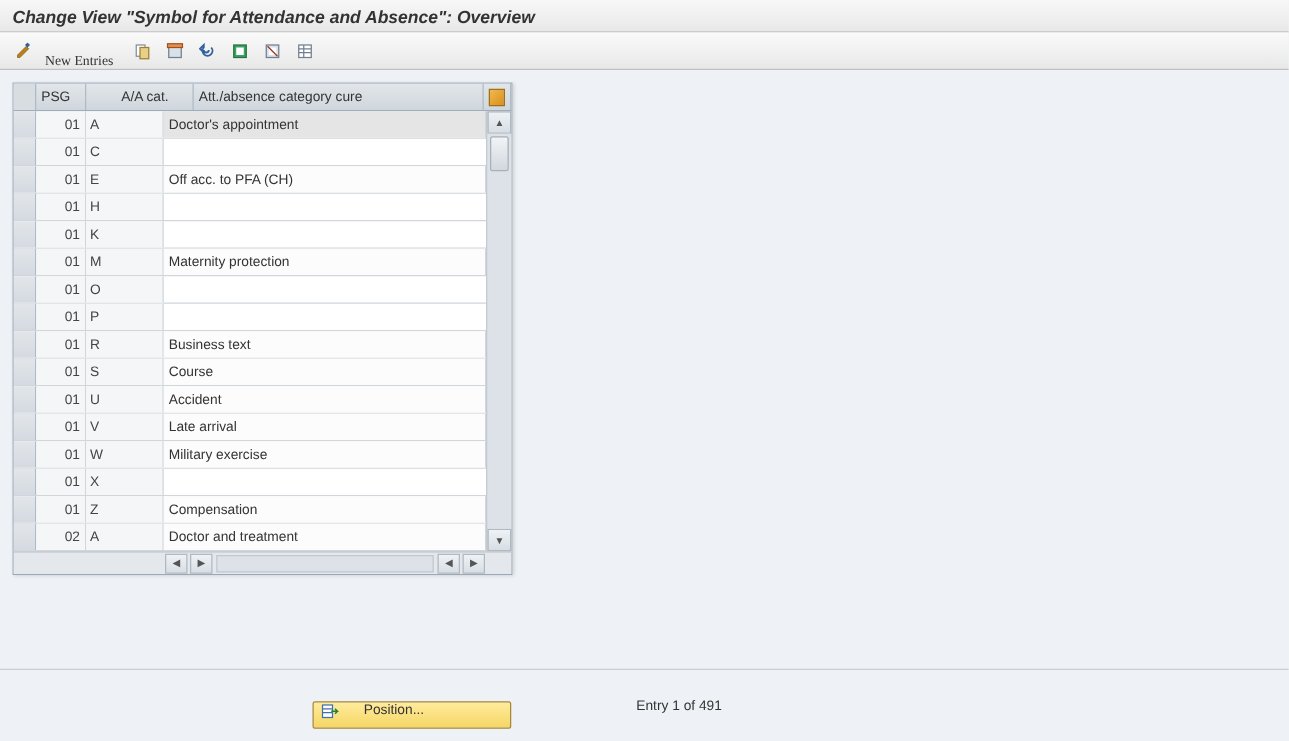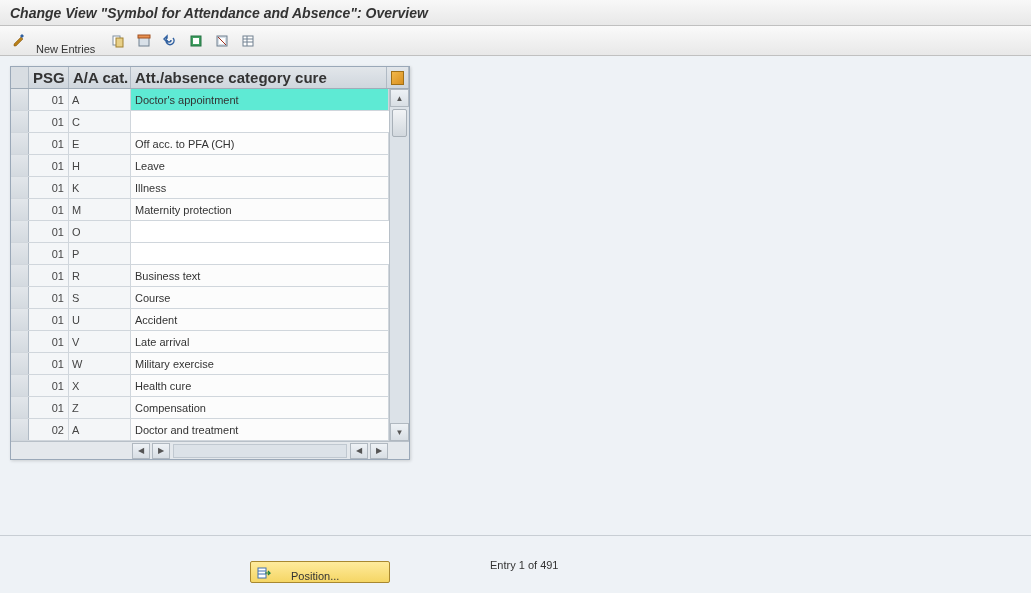--- a/index.html
+++ b/index.html
@@ -41,20 +41,21 @@
       border: 1px solid transparent;
       border-radius: 2px;
       cursor: pointer;
       font-size: 12px;
     }
     .tool-text {
       margin: 16px 8px 0 2px;
       color: #333;
       cursor: pointer;
       font-size: 11px;
+      font-family: Liberation Serif, serif;
     }
     .watermark {
       position: absolute;
       left: 310px;
       top: 5px;
       font-size: 16px;
       color: rgba(190, 160, 130, 0.6);
       font-weight: bold;
       font-style: italic;
       pointer-events: none;
@@ -76,28 +77,27 @@
       background: linear-gradient(to bottom, #e2e6ea, #cfd6dd);
       border-bottom: 1px solid #a0acb8;
       height: 22px;
     }
     .header-cell {
       border-right: 1px solid #b0bac4;
       display: flex;
       align-items: center;
       padding: 0 4px;
       color: #333;
-      font-size: 15px;
+      font-size: 11px;
       overflow: hidden;
       white-space: nowrap;
-      font-weight: bold;
     }
     .col-selector { width: 18px; background: #d8dde2; }
     .col-psg { width: 40px; }
-    .col-cat { width: 62px; }
+    .col-cat { width: 62px; margin-left: 24px; }
     .col-text { flex: 1; }
     .col-config { width: 22px; display: flex; align-items: center; justify-content: center; cursor: pointer; }
     .table-body { position: relative; }
     .table-rows { width: 378px; }
     .table-row {
       display: flex;
       height: 22px;
       border-bottom: 1px solid #d0d6dc;
     }
     .row-selector {
@@ -111,21 +111,21 @@
       align-items: center;
       font-size: 11px;
       background: #fcfcfc;
       overflow: hidden;
       white-space: nowrap;
       padding-left: 11px;
     }
     .cell-psg { width: 40px; justify-content: flex-end; padding-right: 4px; color: #444; background: #f4f6f8;}
     .cell-cat { width: 62px; padding-left: 3px; color: #444; background: #f4f6f8;}
     .cell-text { flex: 1; padding-left: 4px; color: #333; }
-    .cell-text.selected { background: #5eead4; }
+    .cell-text.selected { background: #e5e5e5; }
     .vscroll {
       position: absolute;
       right: 0;
       top: 0;
       width: 20px;
       height: 100%;
       background: #e4e8ec;
       border-left: 1px solid #b8c0c8;
       display: flex;
       flex-direction: column;
@@ -186,27 +186,27 @@
       right: 0;
       height: 58px;
       background: #eef2f6;
       border-top: 1px solid #c8ced4;
       display: flex;
       align-items: center;
       padding-left: 250px;
       gap: 100px;
     }
     .position-btn {
-      width: 140px;
+      width: 159px;
       height: 22px;
       background: linear-gradient(to bottom, #ffeb9c, #f5d665);
       border: 1px solid #a88830;
       border-radius: 2px;
       display: flex;
-      align-items: flex-end;
+      align-items: flex-start;
       padding: 0 6px;
       cursor: pointer;
       color: #333;
       font-size: 11px;
       margin-top: 15px;
     }
     .position-btn .pos-icon { margin-right: 20px; font-size: 11px; }
     .entry-text { color: #333; font-size: 11px; }
     .config-icon {
       width: 14px; height: 14px;
@@ -294,27 +294,25 @@
           <div class="table-row">
             <div class="row-selector"></div>
             <div class="cell cell-psg">01</div>
             <div class="cell cell-cat">E</div>
             <div class="cell cell-text">Off acc. to PFA (CH)</div>
           </div>
           <div class="table-row">
             <div class="row-selector"></div>
             <div class="cell cell-psg">01</div>
             <div class="cell cell-cat">H</div>
-            <div class="cell cell-text">Leave</div>
           </div>
           <div class="table-row">
             <div class="row-selector"></div>
             <div class="cell cell-psg">01</div>
             <div class="cell cell-cat">K</div>
-            <div class="cell cell-text">Illness</div>
           </div>
           <div class="table-row">
             <div class="row-selector"></div>
             <div class="cell cell-psg">01</div>
             <div class="cell cell-cat">M</div>
             <div class="cell cell-text">Maternity protection</div>
           </div>
           <div class="table-row">
             <div class="row-selector"></div>
             <div class="cell cell-psg">01</div>
@@ -352,21 +350,20 @@
           <div class="table-row">
             <div class="row-selector"></div>
             <div class="cell cell-psg">01</div>
             <div class="cell cell-cat">W</div>
             <div class="cell cell-text">Military exercise</div>
           </div>
           <div class="table-row">
             <div class="row-selector"></div>
             <div class="cell cell-psg">01</div>
             <div class="cell cell-cat">X</div>
-            <div class="cell cell-text">Health cure</div>
           </div>
           <div class="table-row">
             <div class="row-selector"></div>
             <div class="cell cell-psg">01</div>
             <div class="cell cell-cat">Z</div>
             <div class="cell cell-text">Compensation</div>
           </div>
           <div class="table-row">
             <div class="row-selector"></div>
             <div class="cell cell-psg">02</div>

